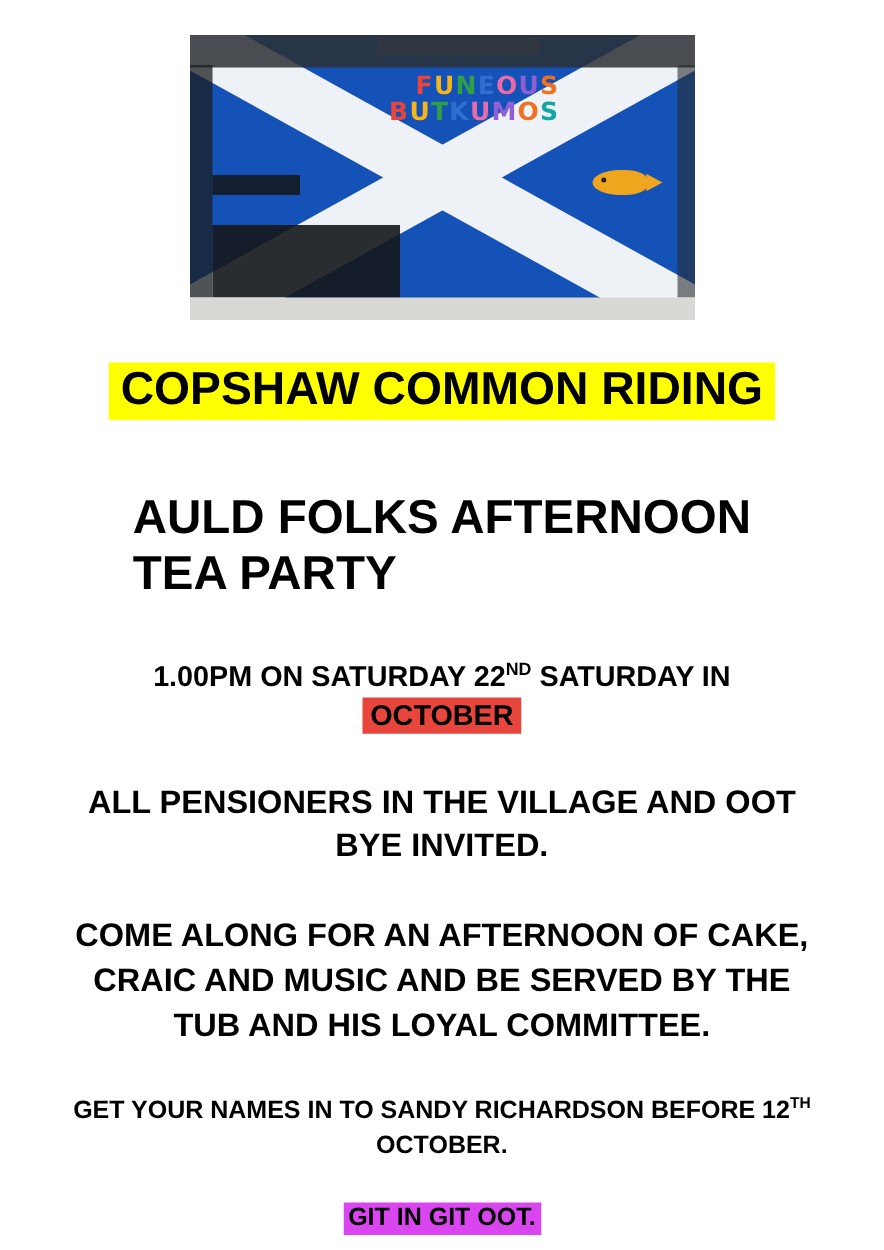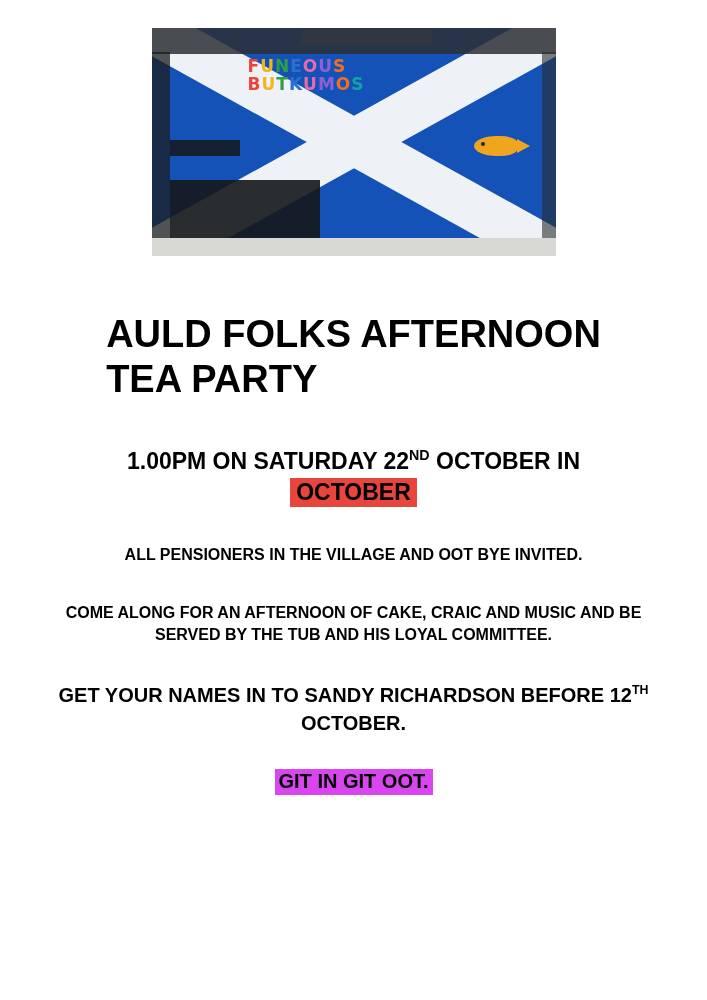--- a/index.html
+++ b/index.html
@@ -94,25 +94,25 @@
     width: 70px;
     height: 16px;
     background: #14171a;
     opacity: .85;
   }
   .banner-letters {
     position: absolute;
     left: 96px;
     top: 30px;
     width: 200px;
-    text-align: left;
+    text-align: right;
     line-height: 1.05;
     font-family: "DejaVu Sans", sans-serif;
     font-weight: bold;
-    font-size: 17px;
+    font-size: 20px;
     letter-spacing: 1px;
   }
   .banner-letters span { display: inline-block; }
   .photo-fish {
     position: absolute;
     right: 38px;
     top: 108px;
     width: 44px;
     height: 20px;
     background: #f0a51e;
@@ -179,21 +179,21 @@
     line-height: 1.15;
   }
   sup {
     font-size: 0.62em;
     vertical-align: super;
     line-height: 0;
     margin-top: 33px;
   }
   .para {
     margin-top: 36px;
-    font-size: 16px;
+    font-size: 26px;
     font-weight: bold;
     text-align: center;
     line-height: 1.38;
     max-width: 600px;
   }
   .para.small {
     font-size: 20px;
     max-width: 620px;
   }
   .closing-wrap {
@@ -227,28 +227,29 @@
     <div class="banner-letters">
       <div><span style="color: rgb(232, 69, 60);">F</span><span style="color: rgb(244, 180, 26);">U</span><span style="color: rgb(47, 158, 68);">N</span><span style="color: rgb(47, 111, 208);">E</span><span style="color: rgb(232, 106, 168);">O</span><span style="color: rgb(143, 95, 212);">U</span><span style="color: rgb(240, 112, 32);">S</span></div>
       <div><span style="color: rgb(232, 69, 60);">B</span><span style="color: rgb(244, 180, 26);">U</span><span style="color: rgb(47, 158, 68);">T</span><span style="color: rgb(47, 111, 208);">K</span><span style="color: rgb(232, 106, 168);">U</span><span style="color: rgb(143, 95, 212);">M</span><span style="color: rgb(240, 112, 32);">O</span><span style="color: rgb(18, 165, 165);">S</span></div>
     </div>
     <div class="photo-fish">
       <div class="photo-fish-eye"></div>
     </div>
     <div class="photo-bottom-band"></div>
   </div>
 
+  <div class="title-highlight">COPSHAW COMMON RIDING</div>
 
   <div class="subtitle">
     <div>AULD FOLKS AFTERNOON</div>
     <div>TEA PARTY</div>
   </div>
 
   <div class="line-when">
-    <span>1.00PM ON SATURDAY 22</span><sup>ND</sup><span> OCTOBER IN</span>
+    <span>1.00PM ON SATURDAY 22</span><sup>ND</sup><span> SATURDAY IN</span>
     <br>
     <span class="venue">OCTOBER</span>
   </div>
 
   <div class="para">ALL PENSIONERS IN THE VILLAGE AND OOT BYE INVITED.</div>
 
   <div class="para">COME ALONG FOR AN AFTERNOON OF CAKE, CRAIC AND MUSIC AND BE SERVED BY THE TUB AND HIS LOYAL COMMITTEE.</div>
 
   <div class="para small">
     <span>GET YOUR NAMES IN TO SANDY RICHARDSON BEFORE 12</span><sup>TH</sup><span> OCTOBER.</span>

